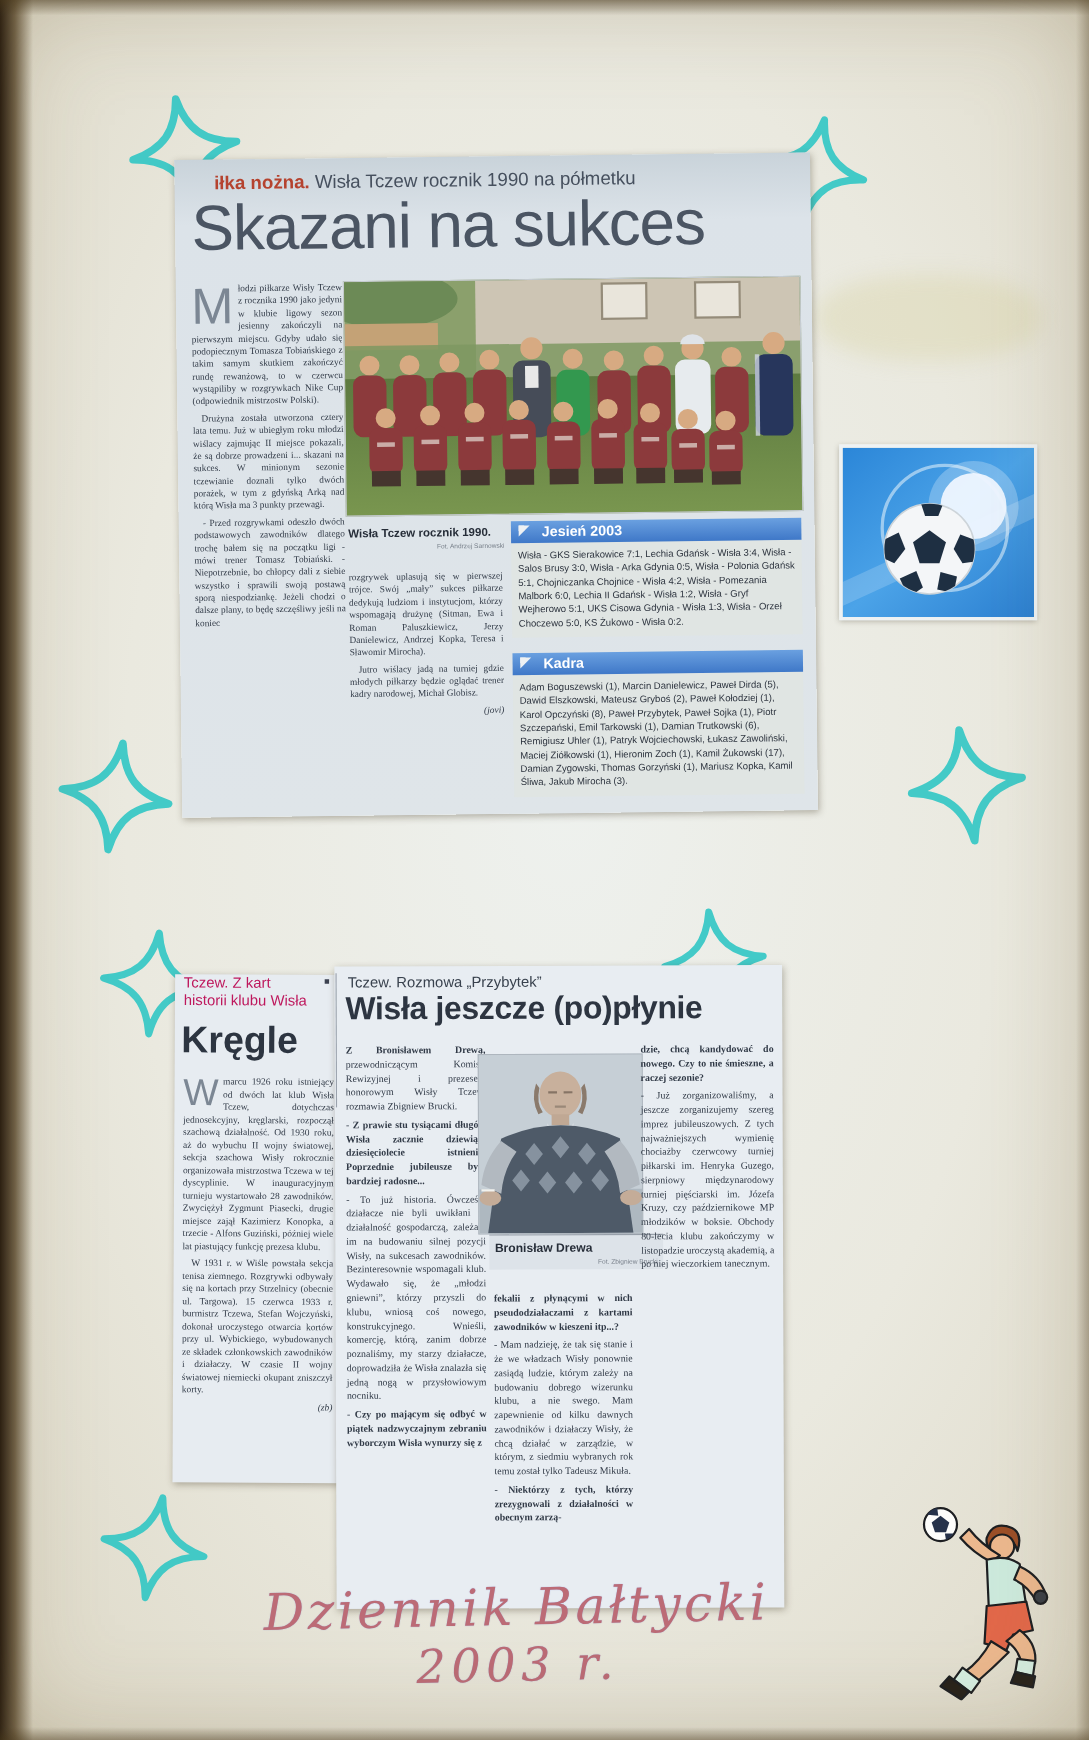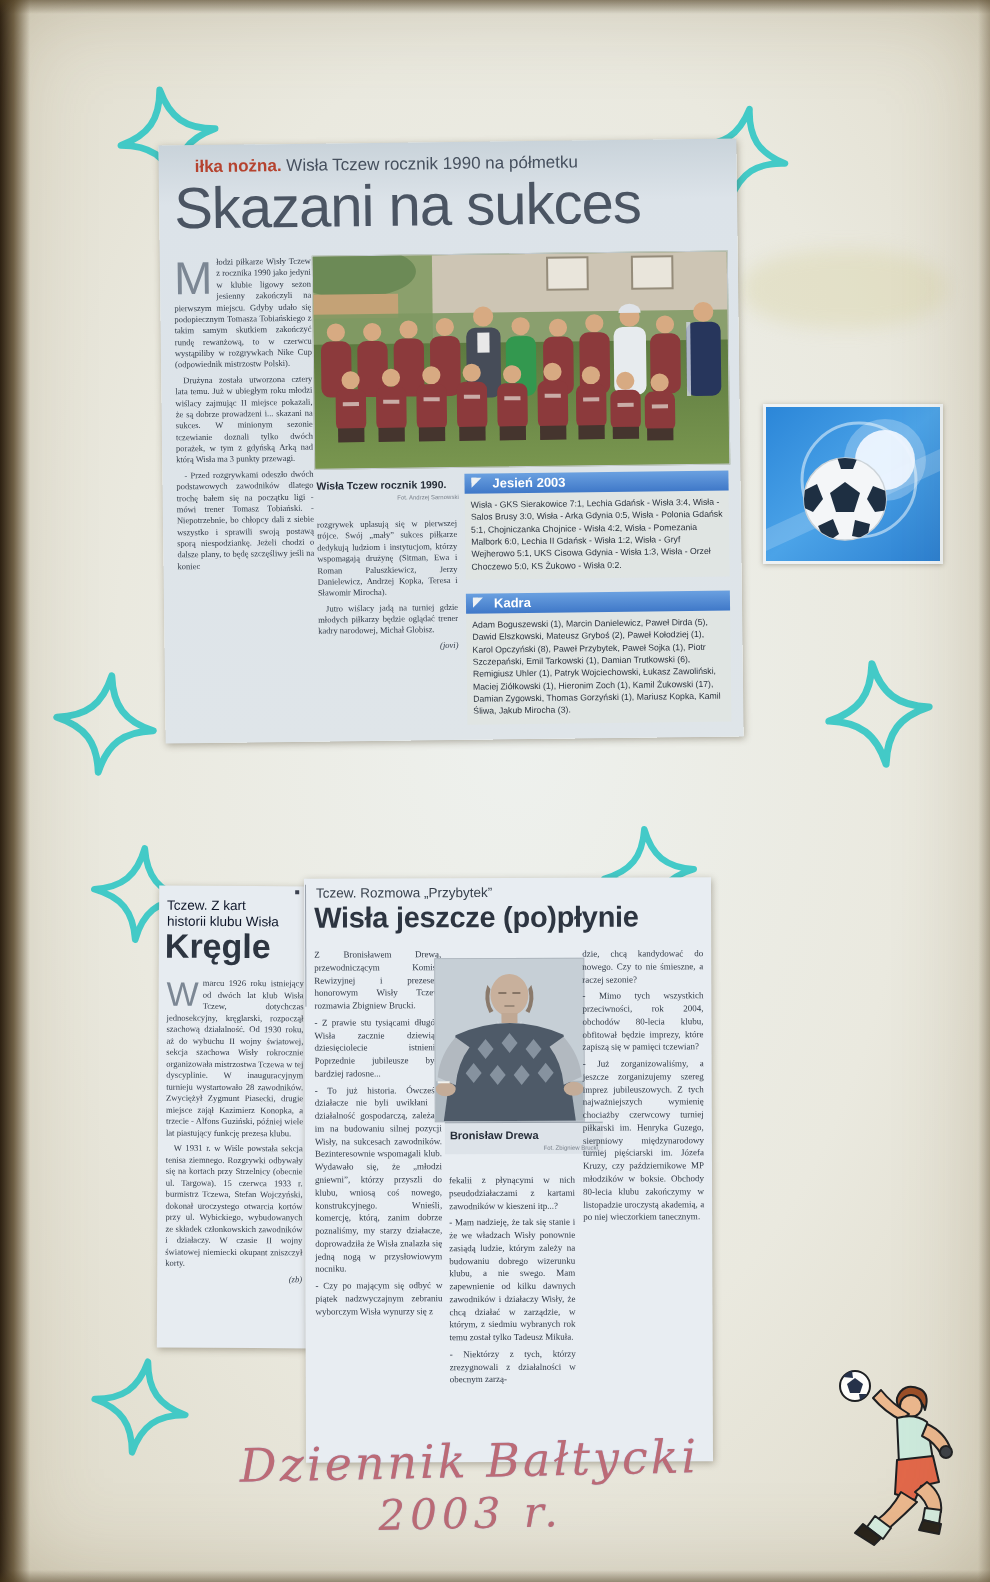--- a/index.html
+++ b/index.html
@@ -45,34 +45,34 @@
   .sig{text-align:right !important;font-style:italic;}
   .ibox{position:absolute;left:302px;width:264px;background:#e0e5e3;}
   .ibox .hdr{position:relative;height:20px;background:linear-gradient(180deg,#6aa0e0,#3f78c8);
              color:#fff;font:700 13px/20px "Liberation Sans",sans-serif;padding-left:28px;}
   .ibox .hdr::before{content:"";position:absolute;left:7px;top:4px;width:0;height:0;
              border:5px solid transparent;border-left-color:#eef1f3;border-top-color:#eef1f3;}
   .ibox .bod{padding:5px 6px 7px 6px;font:400 8.7px/1.42 "Liberation Sans",sans-serif;color:#2c333e;text-align:left;}
   .box1{top:332px;} .box2{top:452px;}
 
   
-  .kicker2{position:absolute;left:8px;top:12px;font:500 13.5px/1.18 "Liberation Sans",sans-serif;color:#0f172a;}
+  .kicker2{position:absolute;left:8px;top:0;font:500 13.5px/1.18 "Liberation Sans",sans-serif;color:#be185d;}
   .headline2{position:absolute;left:6px;top:43px;font:700 34px/1 "Liberation Sans",sans-serif;color:#2d3541;}
   .kbody{position:absolute;left:8px;top:92px;width:137px;font-size:8.6px;}
   .kbody .dropcap{font-size:34px;}
   .sq{position:absolute;width:4px;height:4px;background:#3c4250;}
 
   
   .kicker3{position:absolute;left:12px;top:8px;font:500 13.5px/1 "Liberation Sans",sans-serif;color:#39424e;}
   .headline3{position:absolute;left:10px;top:25px;font:700 29px/1 "Liberation Sans",sans-serif;color:#2d3541;letter-spacing:-.3px;}
   .dcol{position:absolute;top:70px;font-size:9px;line-height:1.42;}
   .d1{left:10px;width:127px;}
   .d2{left:144px;width:126px;top:276px;margin-top:20px;}
   .d3{left:278px;width:121px;}
-  .b{font-weight:400;}
+  .b{font-weight:700;}
   .dphoto{position:absolute;left:130px;top:80px;width:148px;height:162px;background:#c6cfd6;border:1px solid #aeb6be;}
   .dphoto svg{display:block;width:100%;height:100%;}
   .dcap{position:absolute;left:140px;top:244px;width:158px;background:#dde3e9;padding:2px 5px 3px 5px;
         border-top:1px solid #98a0aa;box-sizing:border-box;}
   .dcap .capb{font:700 11px/1.1 "Liberation Sans",sans-serif;color:#262d38;}
   .vrule{position:absolute;left:1px;top:6px;width:1px;height:122px;background:#9aa2ac;}
 
   
   .hand{position:absolute;left:230px;top:1436px;width:480px;text-align:center;
         font:italic 400 46px/1.1 "DejaVu Serif",serif;color:#bc6b76;
@@ -383,21 +383,20 @@
     </div>
 
     <div class="bodytxt dcol d2">
       <p class="b">fekalii z płynącymi w nich pseudodziałaczami z kartami zawodników w kieszeni itp...?</p>
       <p>- Mam nadzieję, że tak się stanie i że we władzach Wisły ponownie zasiądą ludzie, którym zależy na budowaniu dobrego wizerunku klubu, a nie swego. Mam zapewnienie od kilku dawnych zawodników i działaczy Wisły, że chcą działać w zarządzie, w którym, z siedmiu wybranych rok temu został tylko Tadeusz Mikuła.</p>
       <p class="b">- Niektórzy z tych, którzy zrezygnowali z działalności w obecnym zarzą-</p>
     </div>
 
     <div class="bodytxt dcol d3">
       <p class="b">dzie, chcą kandydować do nowego. Czy to nie śmieszne, a raczej sezonie?</p>
-      <p class="b">- Mimo tych wszystkich przeciwności, rok 2004, obchodów 80-lecia klubu, obfitował będzie imprezy, które zapiszą się w pamięci tczewian?</p>
       <p>- Już zorganizowaliśmy, a jeszcze zorganizujemy szereg imprez jubileuszowych. Z tych najważniejszych wymienię chociażby czerwcowy turniej piłkarski im. Henryka Guzego, sierpniowy międzynarodowy turniej pięściarski im. Józefa Kruzy, czy październikowe MP młodzików w boksie. Obchody 80-lecia klubu zakończymy w listopadzie uroczystą akademią, a po niej wieczorkiem tanecznym.</p>
     </div>
   </div>
 
   <div class="hand">
     <span>Dziennik Bałtycki</span>
     <span class="l2">2003 r.</span>
   </div>
 
   <div class="sticker" style="left:815px;top:1358px;width:168px;height:188px">

